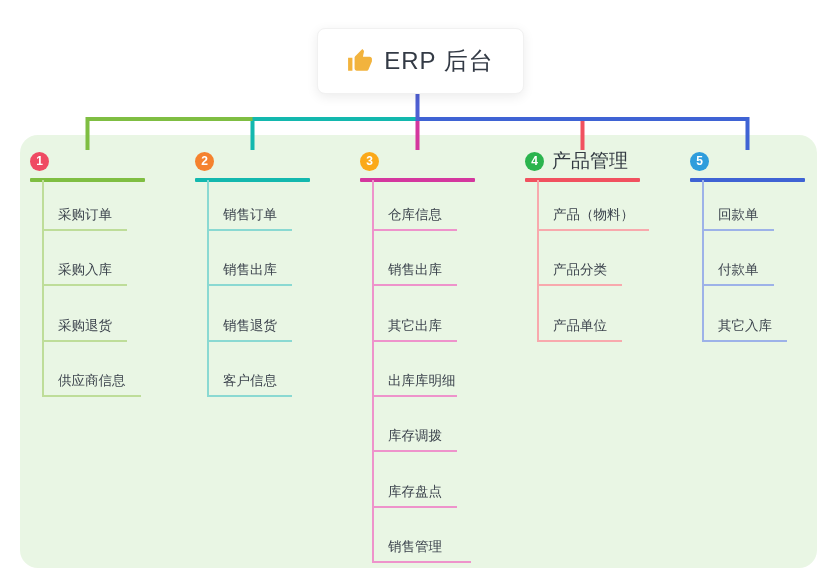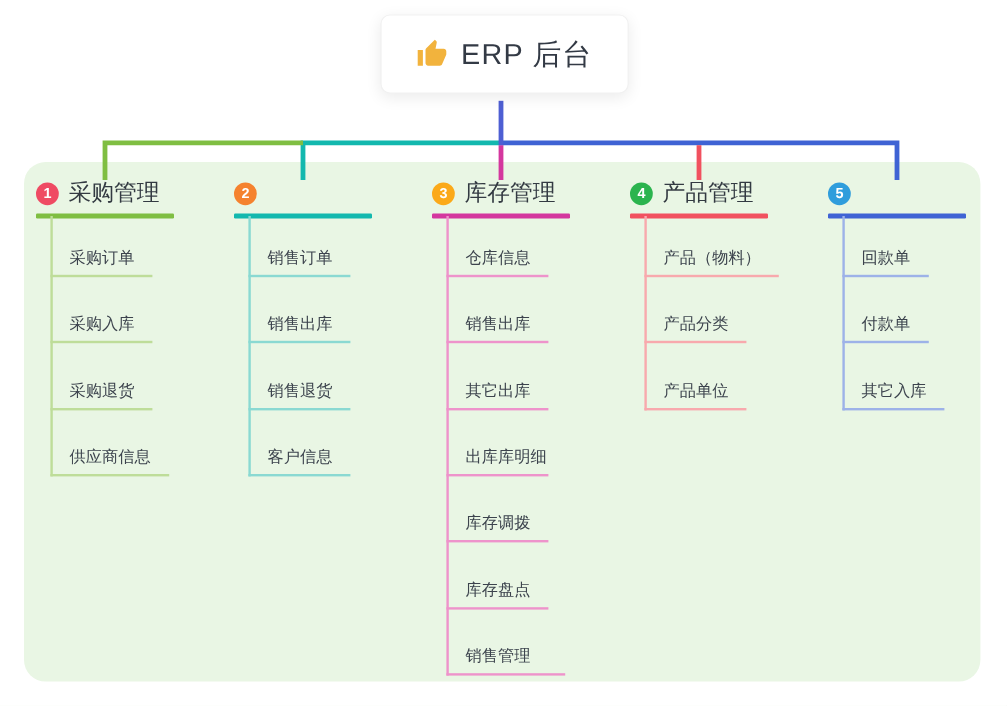--- a/index.html
+++ b/index.html
@@ -1,19 +1,19 @@
 <!DOCTYPE html>
 <html><head>
 <meta charset="utf-8">
 <style>
   html,body{margin:0;padding:0;background:#ffffff;font-family:"Liberation Sans",sans-serif;}
   .stage{position:relative;width:839px;height:588px;background:#ffffff;overflow:hidden;}
 
   
-  .root-node{position:absolute;left:317px;top:12px;width:205px;height:64px;background:#ffffff;
+  .root-node{position:absolute;left:317px;top:28px;width:205px;height:64px;background:#ffffff;
     border:1px solid #f1f1f1;border-radius:8px;box-shadow:0 3px 12px rgba(0,0,0,.08);
     display:flex;align-items:center;justify-content:center;gap:11px;z-index:3;}
   .root-label{font-size:24px;font-weight:500;color:#333a45;letter-spacing:1px;}
   .thumb-icon{width:26px;height:26px;display:inline-block;}
 
   
   .connectors{position:absolute;left:0;top:0;width:839px;height:588px;z-index:1;pointer-events:none;}
 
   
   .panel{position:absolute;left:20px;top:135px;width:797px;height:433px;background:#e9f6e4;border-radius:18px;z-index:0;}
@@ -51,21 +51,20 @@
       <svg viewBox="0 0 24 24" width="26" height="26">
         <path fill="#f2b33d" d="M1 21h4V9H1v12zM23 10c0-1.1-.9-2-2-2h-6.31l.95-4.57.03-.32c0-.41-.17-.79-.44-1.06L14.17 1 7.58 7.59C7.22 7.95 7 8.45 7 9v10c0 1.1.9 2 2 2h9c.83 0 1.54-.5 1.84-1.22l3.02-7.05c.09-.23.14-.47.14-.73v-2z"></path>
       </svg>
     </span>
     <span class="root-label">ERP 后台</span>
   </div>
 
 <div class="branch" style="left: 30px;">
     <div class="branch-header">
       <span class="badge" style="background: rgb(239, 75, 99);">1</span>
-      <span class="branch-label">采购管理</span>
     </div>
     <div class="branch-underline" style="background: rgb(127, 190, 66);"></div>
     <div class="trunk" style="background: rgb(190, 221, 153); top: 32px; height: 216.9px;"></div>
   <div class="child" style="top: 55px;">
     <span class="child-label">采购订单</span>
     <div class="child-underline" style="background: rgb(190, 221, 153); width: 85px;"></div>
   </div>
       <div class="child" style="top: 110.3px;">
     <span class="child-label">采购入库</span>
     <div class="child-underline" style="background: rgb(190, 221, 153); width: 85px;"></div>
@@ -98,21 +97,20 @@
     <div class="child-underline" style="background: rgb(138, 217, 210); width: 85px;"></div>
   </div>
       <div class="child" style="top: 220.9px;">
     <span class="child-label">客户信息</span>
     <div class="child-underline" style="background: rgb(138, 217, 210); width: 85px;"></div>
   </div>
     </div>
     <div class="branch" style="left: 360px;">
     <div class="branch-header">
       <span class="badge" style="background: rgb(251, 169, 25);">3</span>
-      <span class="branch-label">库存管理</span>
     </div>
     <div class="branch-underline" style="background: rgb(212, 55, 158);"></div>
     <div class="trunk" style="background: rgb(238, 147, 203); top: 32px; height: 382.8px;"></div>
   <div class="child" style="top: 55px;">
     <span class="child-label">仓库信息</span>
     <div class="child-underline" style="background: rgb(238, 147, 203); width: 85px;"></div>
   </div>
       <div class="child" style="top: 110.3px;">
     <span class="child-label">销售出库</span>
     <div class="child-underline" style="background: rgb(238, 147, 203); width: 85px;"></div>

